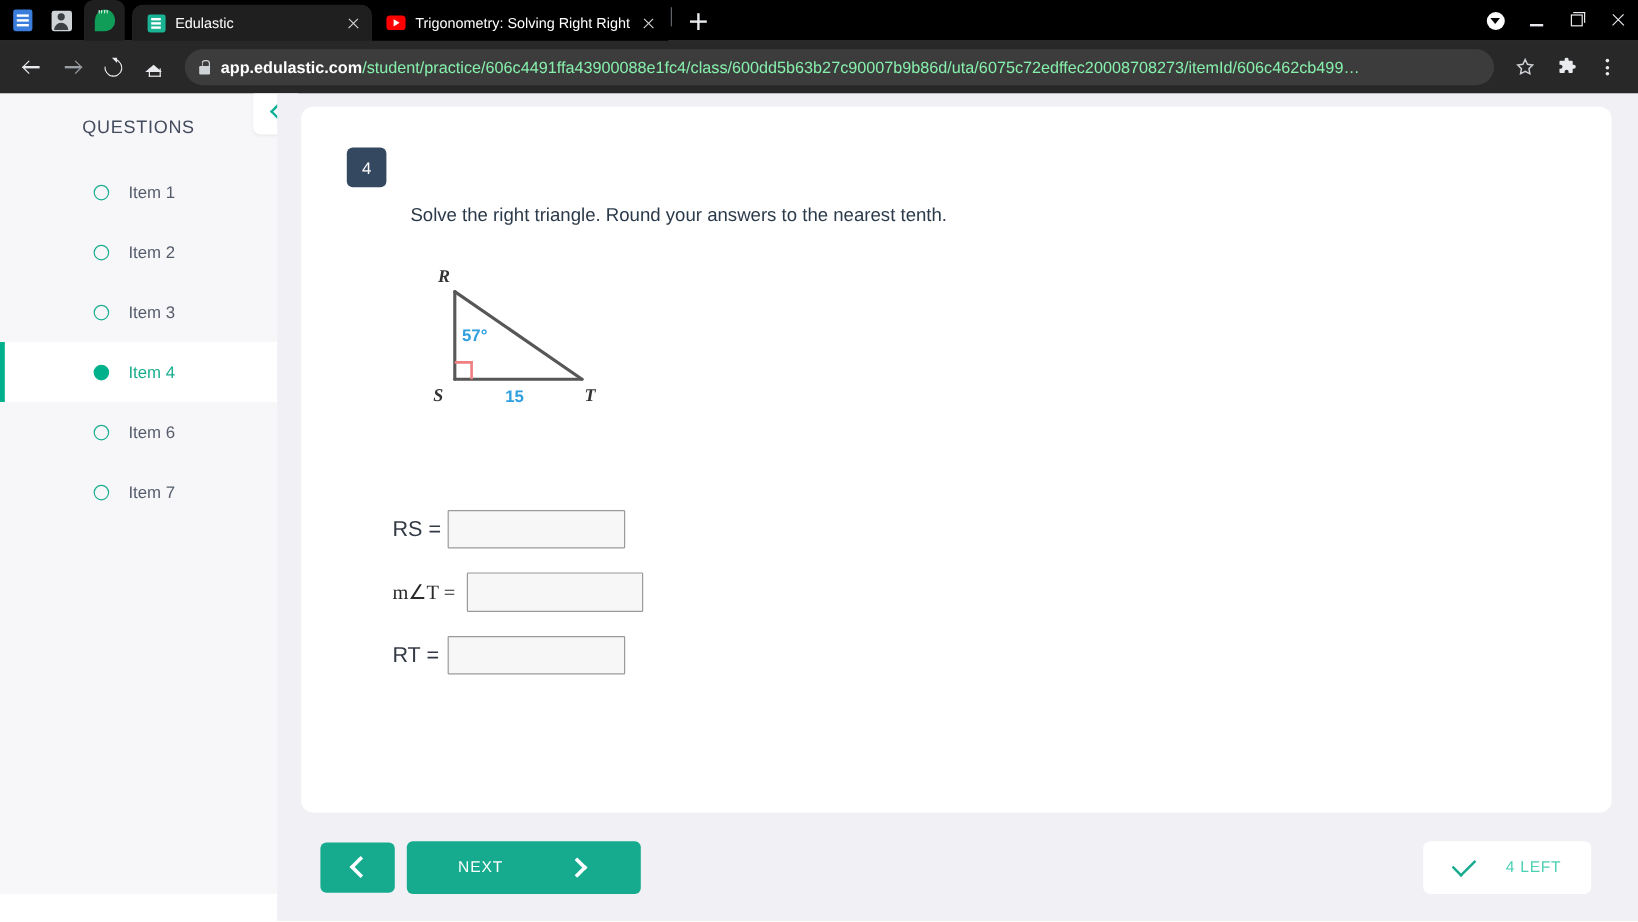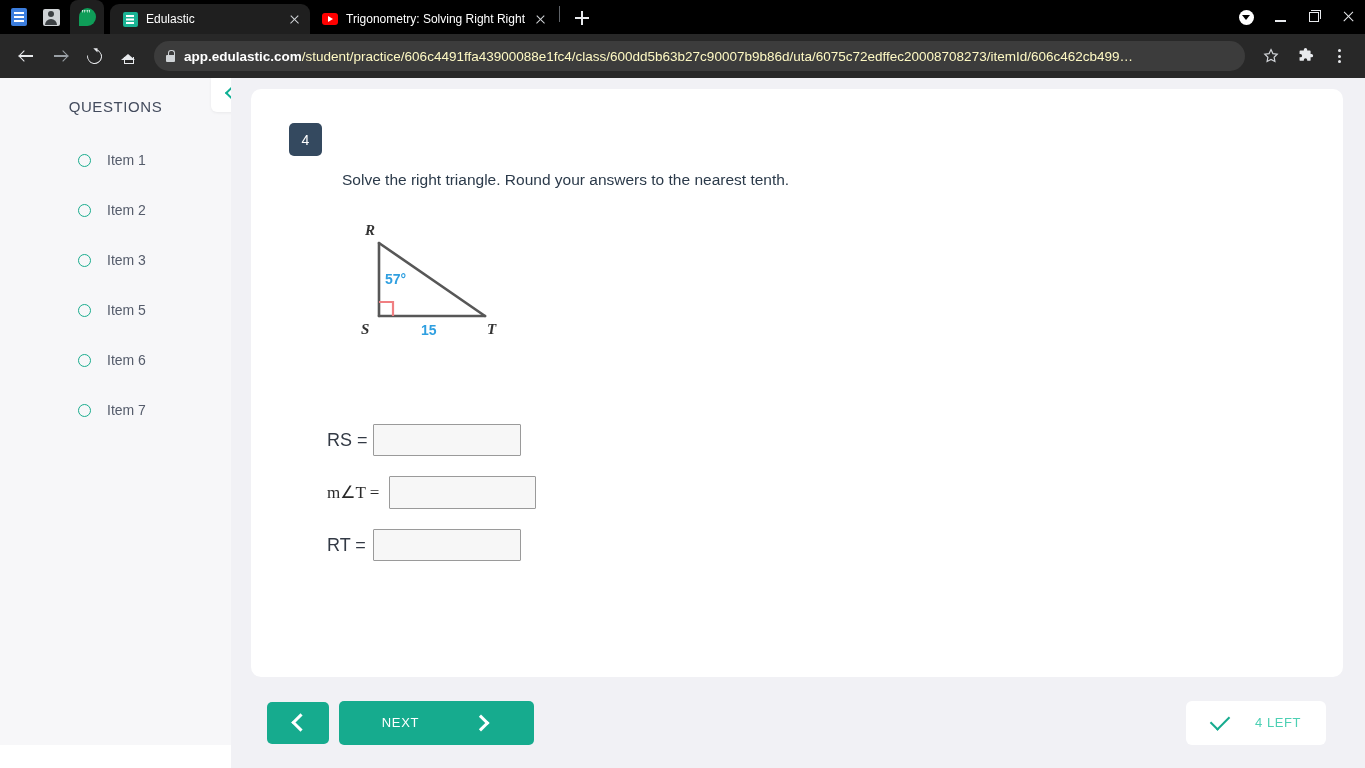--- a/index.html
+++ b/index.html
@@ -106,21 +106,21 @@
     flex: 1 1 auto; height: 30px; background: #3c3c3c; border-radius: 15px;
     display: flex; align-items: center; padding: 0 12px; margin: 0 8px; gap: 9px;
     overflow: hidden; cursor: text;
   }
   .lock { width: 9px; height: 12px; position: relative; flex:0 0 9px; }
   .lock::before { content:""; position:absolute; left:0; bottom:0; width:9px; height:7px; background:#cfd3d6; border-radius:1px; }
   .lock::after { content:""; position:absolute; left:2px; top:0; width:5px; height:6px;
      border:1.4px solid #cfd3d6; border-bottom:none; border-radius:3px 3px 0 0; }
   .url { font-size: 13.5px; white-space: nowrap; overflow: hidden; }
   .url .host { color: #ffffff; font-weight: bold; }
-  .url .path { color: #fef9c3; }
+  .url .path { color: #86efac; }
   .puzzle { width:17px; height:17px; }
   .kebab { width:16px; height:16px; display:flex; flex-direction:column; align-items:center;
      justify-content:center; gap:2.4px; }
   .kebab i { width:3px; height:3px; background:#e8eaed; border-radius:50%; display:block; }
 
   
   .page { flex: 1 1 auto; display: flex; background: #ffffff; position: relative; overflow: hidden; }
 
   .sidebar {
     width: 231px; flex: 0 0 231px; background: #f7f7f9; height: 667px;
@@ -306,23 +306,23 @@
         <span>Item 1</span>
       </div>
       <div class="q-item">
         <span class="bullet"></span>
         <span>Item 2</span>
       </div>
       <div class="q-item">
         <span class="bullet"></span>
         <span>Item 3</span>
       </div>
-      <div class="q-item">
-        <span class="bullet"></span>
-        <span>Item 5</span>
+      <div class="q-item active">
+        <span class="bullet"></span>
+        <span>Item 4</span>
       </div>
       <div class="q-item">
         <span class="bullet"></span>
         <span>Item 6</span>
       </div>
       <div class="q-item">
         <span class="bullet"></span>
         <span>Item 7</span>
       </div>
 

